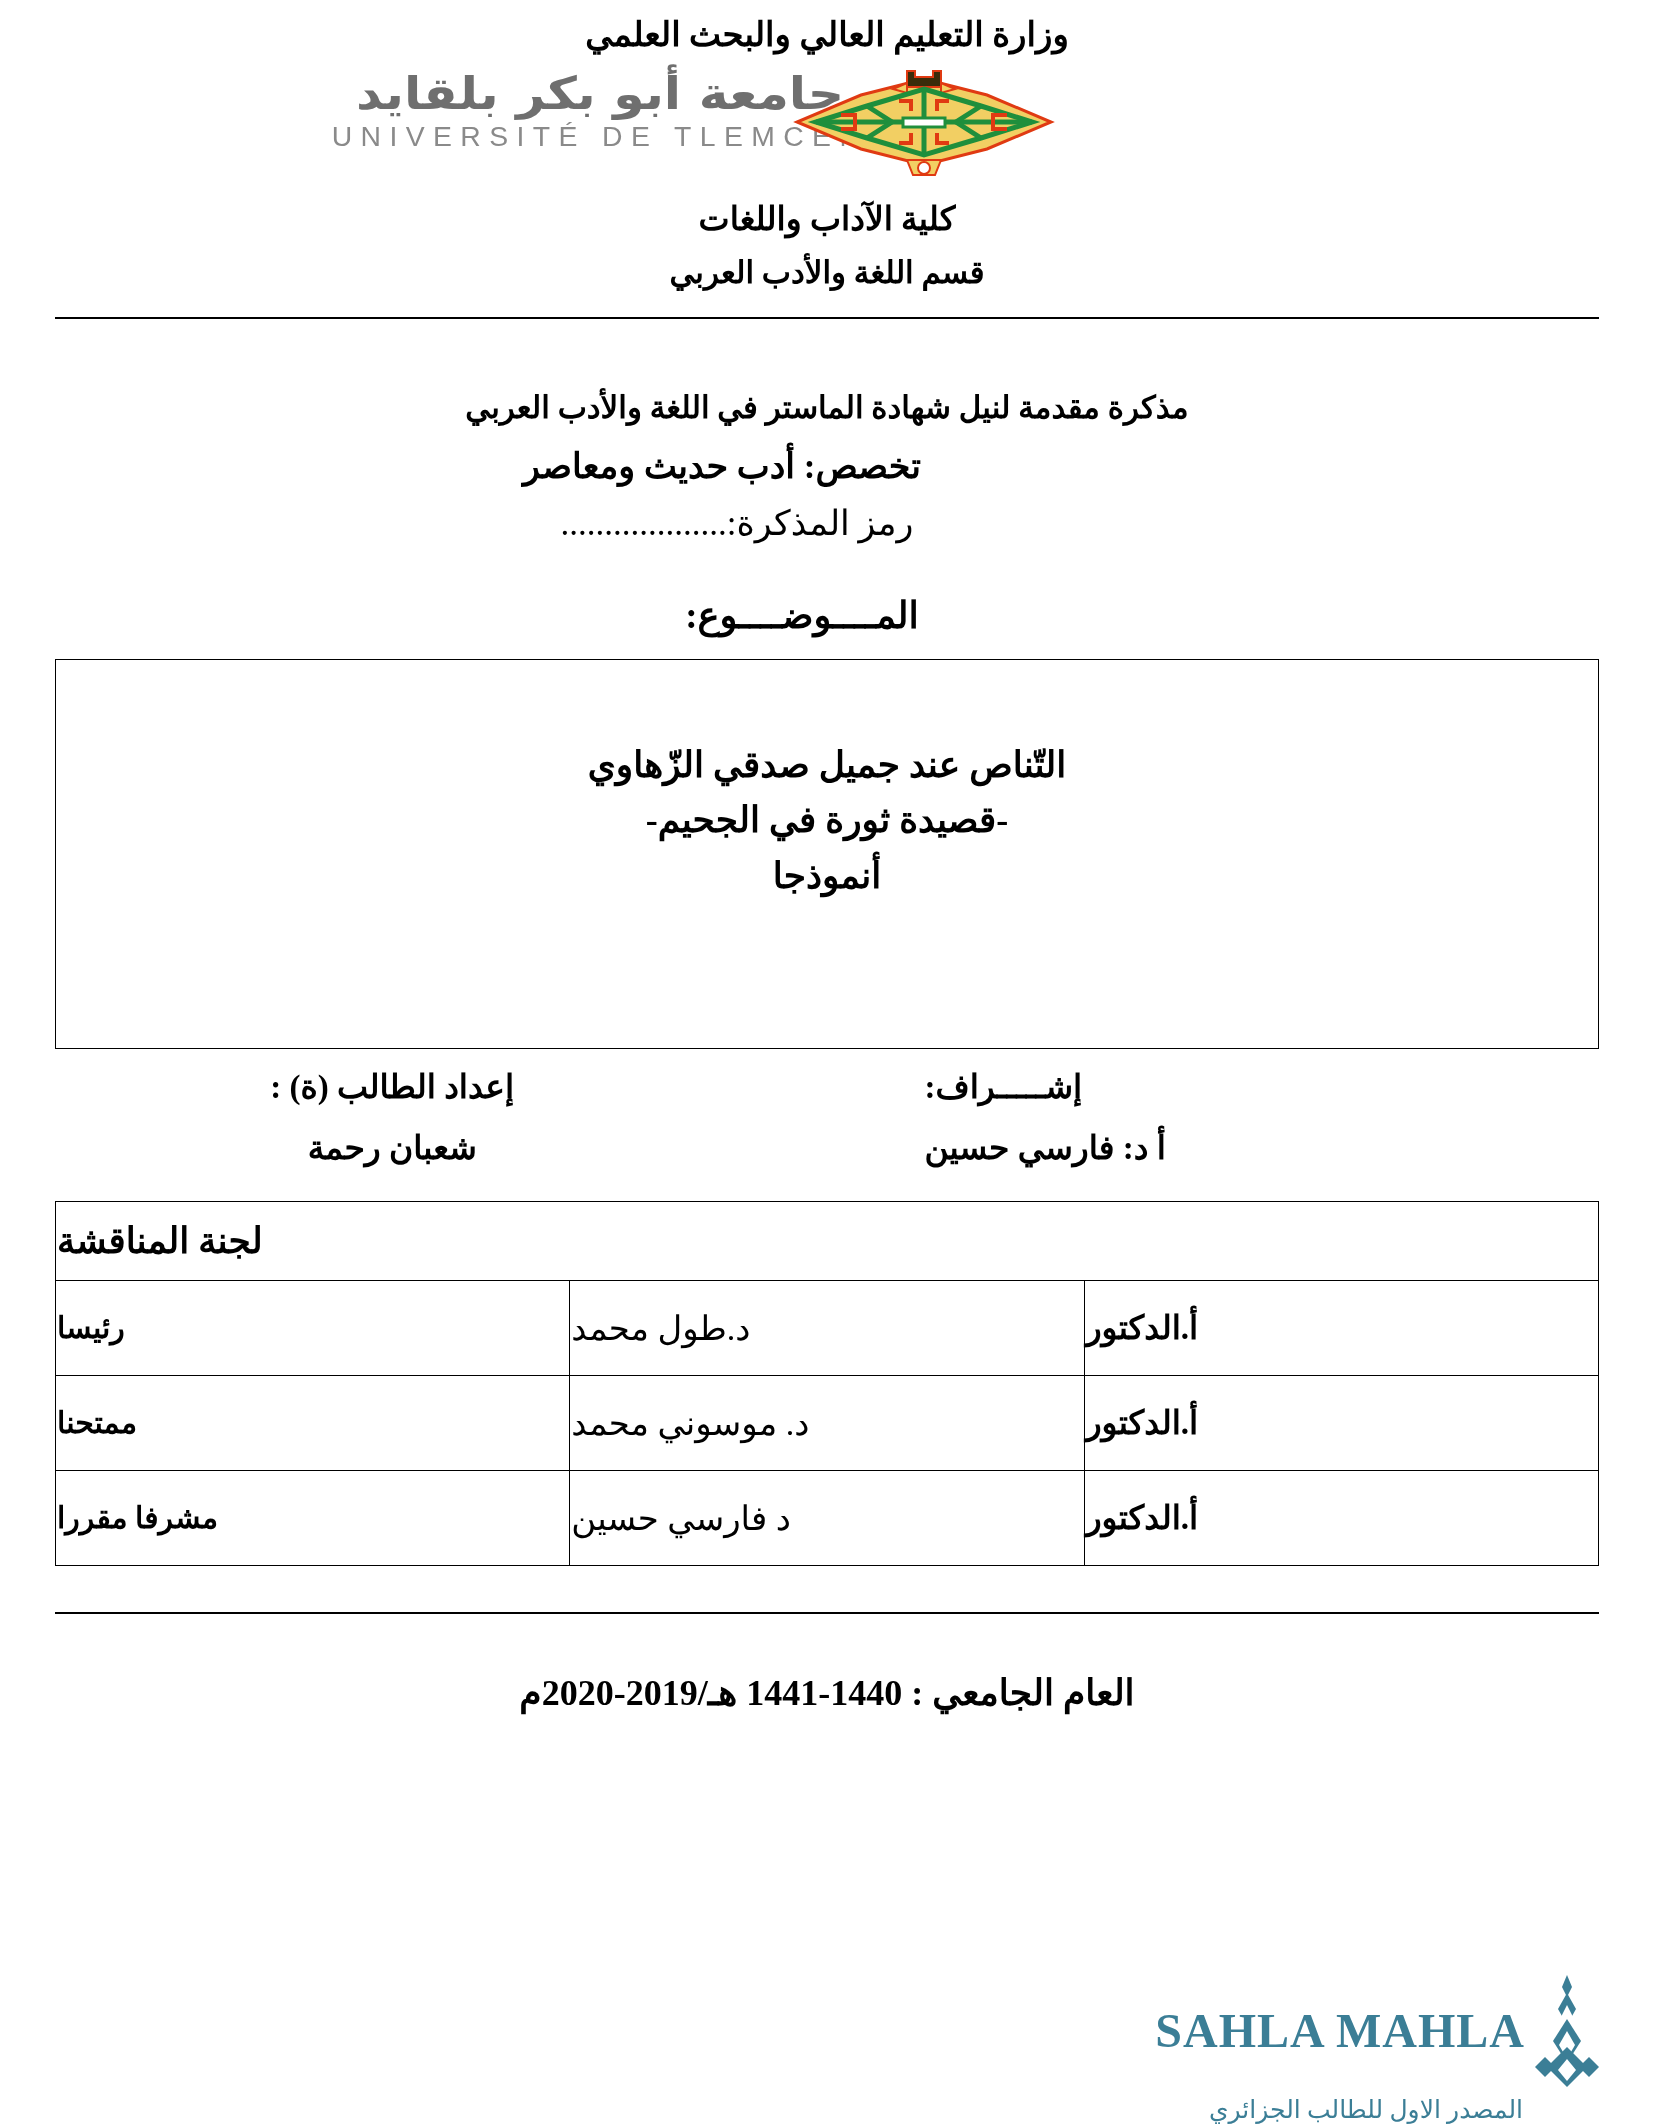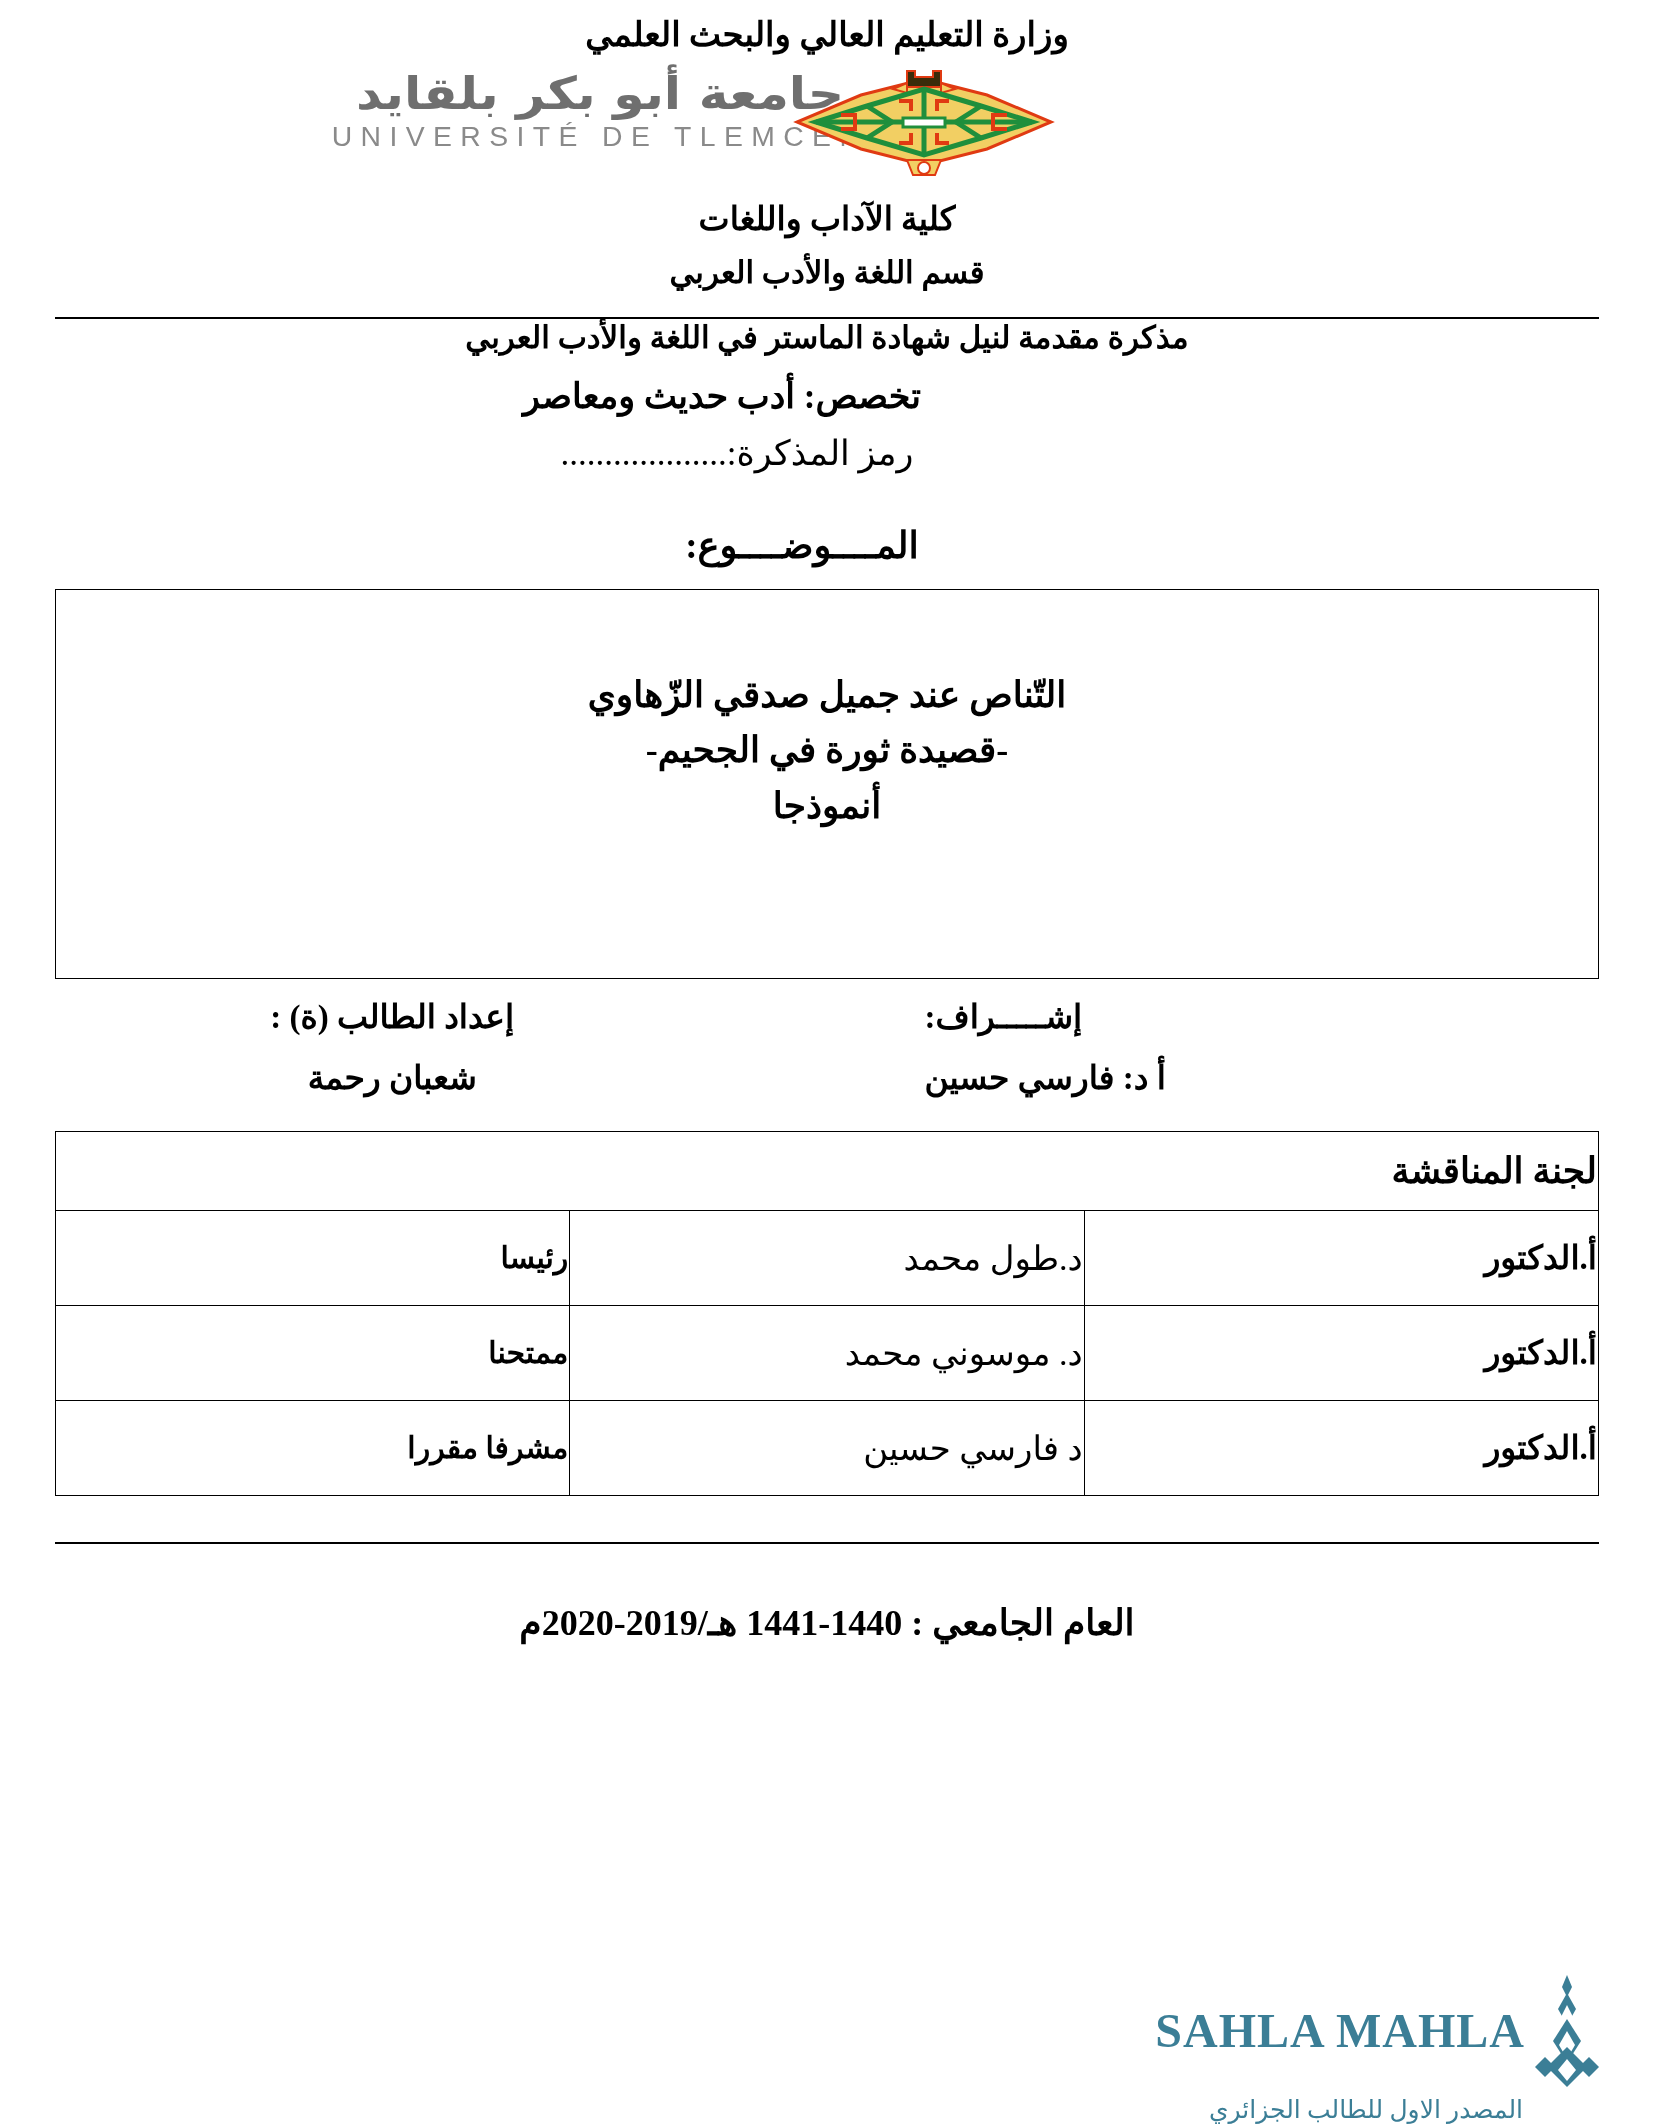--- a/index.html
+++ b/index.html
@@ -97,20 +97,21 @@
   }
 
   hr.rule {
     border: none;
     border-top: 2px solid #000;
     margin: 26px 0 0 0;
   }
 
   
   .thesis-block {
+    margin-top: 70px;
     direction: rtl;
     text-align: center;
   }
   .thesis-line1 {
     font-size: 31px;
     font-weight: bold;
     text-align: center;
   }
   .thesis-line2 {
     font-size: 35px;
@@ -195,21 +196,21 @@
   
   table.committee {
     margin-top: 34px;
     width: 100%;
     border-collapse: collapse;
     direction: rtl;
     table-layout: fixed;
   }
   table.committee td {
     border: 1.5px solid #000;
-    text-align: right;
+    text-align: left;
     vertical-align: middle;
     margin-top: 38px;
   }
   td.committee-head {
     font-size: 36px;
     font-weight: bold;
     height: 76px;
   }
   td.c-title {
     width: 230px;

